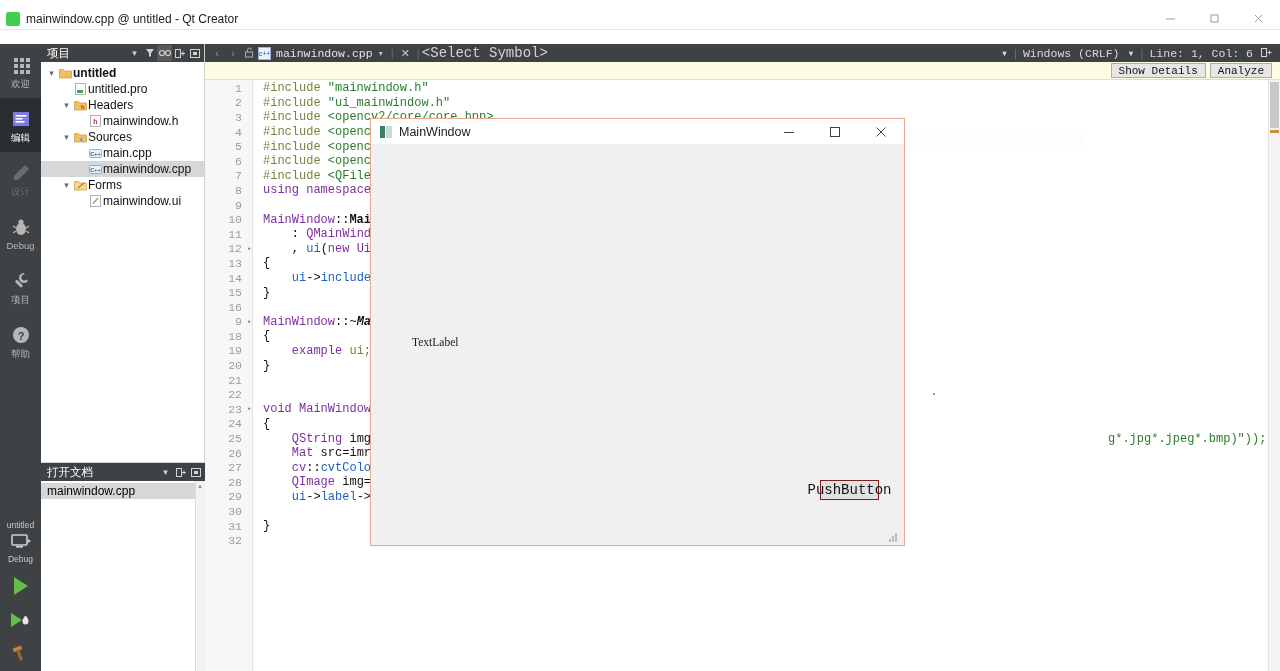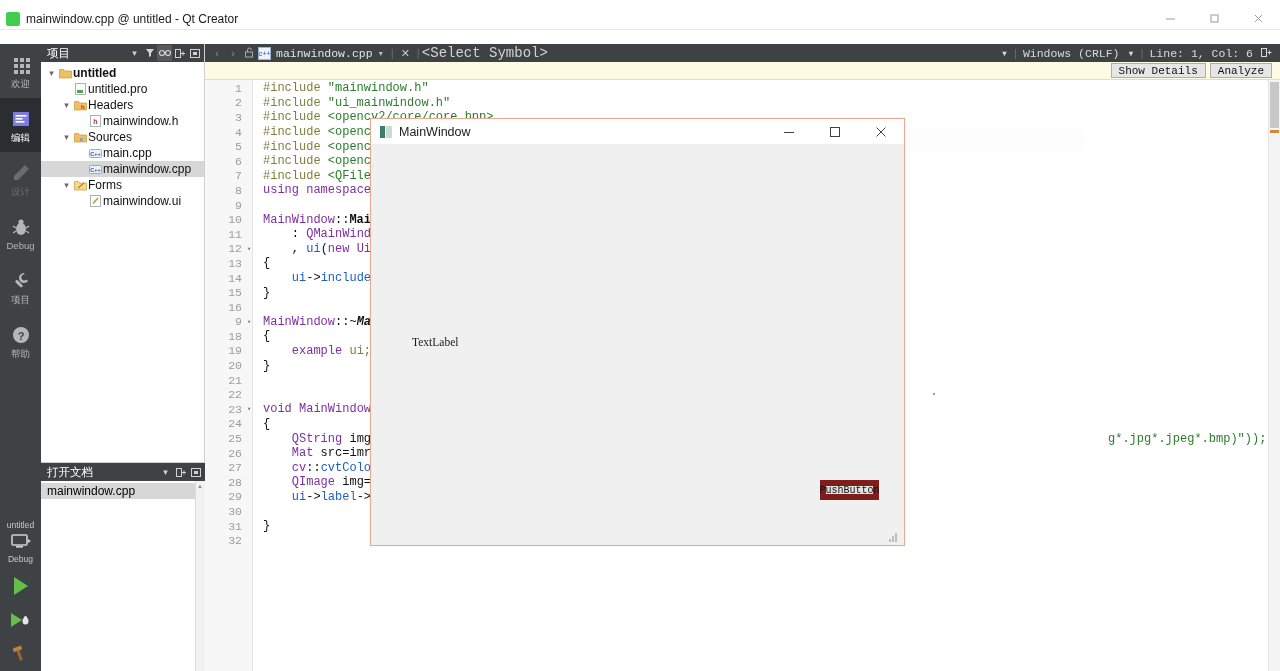--- a/index.html
+++ b/index.html
@@ -183,22 +183,22 @@
   .qt-ctl { margin-left:auto; display:flex; }
   .qt-btn { width: 46px; height: 26px; display:flex; align-items:center; justify-content:center; color:#404040; }
 
   .qt-body { position:absolute; left:1px; top:27px; right:1px; bottom:1px; background:#f0f0f0; }
   .qt-label {
     position:absolute; left: 25px; top: 190px;
     font-family:Liberation Serif, serif; font-size: 11.5px; color:#1a1a1a;margin-left:15px;
   }
   .qt-push {
     position:absolute; left: 448px; top: 334px; width: 59px; height: 20px;
-    background:#e1e1e1; border:6px solid #7f1d1d;
-    font-family:"Liberation Mono", monospace; font-size: 10px; color:#111;
+    background:#e1e1e1; border:1px solid #7f1d1d;
+    font-family:"Liberation Mono", monospace; font-size: 14px; color:#111;
     display:flex; align-items:center; justify-content:center;
   }
   .qt-dot { position:absolute; left: 561px; top: 247px; width:2px; height:2px; background:#9e9e9e; }
   .qt-grip { position:absolute; right: 3px; bottom: 2px; width: 11px; height: 11px; }
   .qt-grip i { position:absolute; bottom:0; width:2px; background:#bdbdbd; }
   .qt-grip i:nth-child(1){ left:0; height:3px; }
   .qt-grip i:nth-child(2){ left:3px; height:6px; }
   .qt-grip i:nth-child(3){ left:6px; height:9px; }
 
   .ghost {

